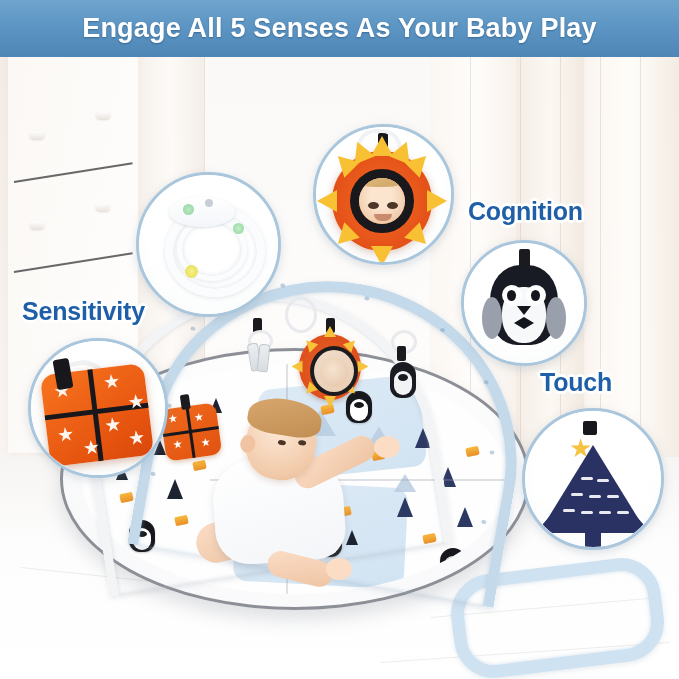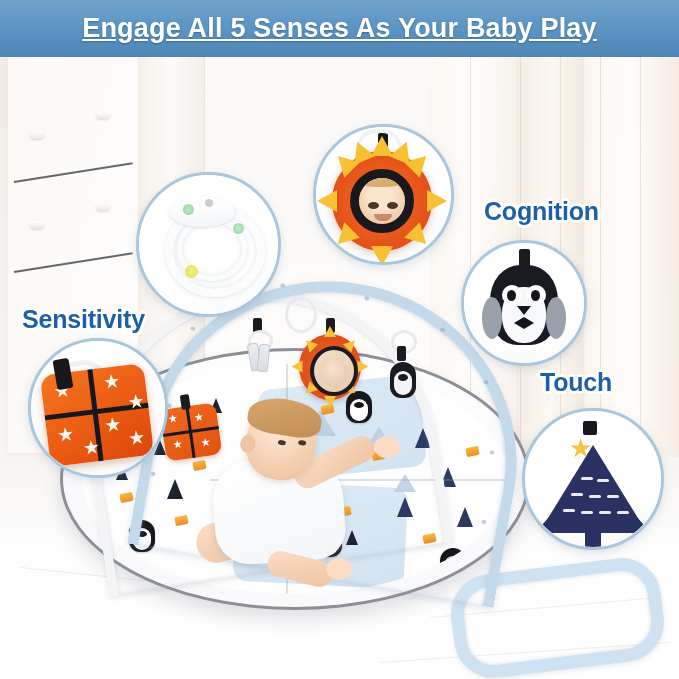--- a/index.html
+++ b/index.html
@@ -4,21 +4,21 @@
 <style>
   html,body{margin:0;padding:0;background:#fff;}
   body{font-family:"Liberation Sans",sans-serif;}
   #stage{position:relative;width:679px;height:679px;overflow:hidden;background:#fdfdfd;}
 
   
   .banner{position:absolute;left:0;top:0;width:679px;height:57px;
     background:linear-gradient(180deg,#6fa4cd 0%,#5e96c4 42%,#4d86b6 100%);
     display:flex;align-items:center;justify-content:center;z-index:40;}
   .banner-title{color:#fff;font-size:27px;font-weight:bold;letter-spacing:.2px;
-    text-shadow:0 1px 2px rgba(20,60,95,.45);white-space:nowrap;text-decoration:underline;}
+    text-shadow:0 1px 2px rgba(20,60,95,.45);white-space:nowrap;}
 
   
   .room{position:absolute;left:0;top:57px;width:679px;height:622px;overflow:hidden;
     background:linear-gradient(180deg,#fbf9f7 0%,#fdfcfb 45%,#ffffff 100%);}
   .wall-left{position:absolute;left:-6px;top:0;width:150px;height:420px;
     background:linear-gradient(110deg,#f2ebe6 0%,#faf6f3 60%,#fdfbf9 100%);}
   .dresser{position:absolute;left:8px;top:-4px;width:130px;height:400px;
     background:linear-gradient(100deg,#fbf8f5,#fffefd);
     box-shadow:2px 0 8px rgba(180,165,155,.18);}
   .drw{position:absolute;left:6px;width:120px;height:2px;background:#2e2e31;opacity:.72;
@@ -439,21 +439,21 @@
         <div class="plush-eye" style="left:12px;top:20px;width:20px;height:20px"></div>
         <div class="plush-eye" style="left:36px;top:20px;width:20px;height:20px"></div>
         <div class="plush-pupil" style="left:17px;top:25px;width:9px;height:11px"></div>
         <div class="plush-pupil" style="left:41px;top:25px;width:9px;height:11px"></div>
         <div class="plush-beak" style="left:27px;top:41px"></div>
         <div class="bowtie" style="left:24px;top:52px;border-right:10px solid #14161d"></div>
         <div class="bowtie" style="left:34px;top:52px;border-left:10px solid #14161d"></div>
       </div>
     </div>
   </div>
-  <div class="label" style="left:484px;top:197px">Cognition</div>
+  <div class="label" style="left:468px;top:197px">Cognition</div>
 
   <div class="bubble" style="left:28px;top:338px;width:134px;height:134px">
     <div class="bubble-in">
       <div style="position:absolute;left:18px;top:20px;width:48px;height:24px;
                   border:5px solid #f0f1f3;border-bottom:none;border-radius:26px 26px 0 0;
                   transform:rotate(-12deg)"></div>
       <div class="bigcushion" style="left:14px;top:28px;width:104px;height:92px;transform:rotate(-7deg)">
         <div style="position:absolute;left:46%;top:0;width:5px;height:100%;background:#18181c"></div>
         <div style="position:absolute;left:0;top:44%;width:100%;height:5px;background:#18181c"></div>
         <div class="bigstar" style="left:12px;top:8px">★</div>
@@ -461,21 +461,21 @@
         <div class="bigstar" style="left:84px;top:28px">★</div>
         <div class="bigstar" style="left:10px;top:52px">★</div>
         <div class="bigstar" style="left:58px;top:48px">★</div>
         <div class="bigstar" style="left:34px;top:68px">★</div>
         <div class="bigstar" style="left:80px;top:64px">★</div>
       </div>
       <div style="position:absolute;left:24px;top:18px;width:16px;height:30px;background:#18181c;
                   border-radius:3px;transform:rotate(-10deg)"></div>
     </div>
   </div>
-  <div class="label" style="left:22px;top:305px">Sensitivity</div>
+  <div class="label" style="left:22px;top:297px">Sensitivity</div>
 
   <div class="bubble" style="left:522px;top:408px;width:136px;height:136px">
     <div class="bubble-in">
       <div style="position:absolute;left:58px;top:10px;width:14px;height:14px;background:#17181d;
                   border-radius:2px"></div>
       <div class="xstar" style="left:44px;top:24px">★</div>
       <div class="xtree" style="left:20px;top:34px"></div>
       <div class="xtree2" style="left:10px;top:56px"></div>
       <div class="xtrunk" style="left:60px;top:116px"></div>
       <div class="xstitch" style="left:56px;top:66px"></div>

